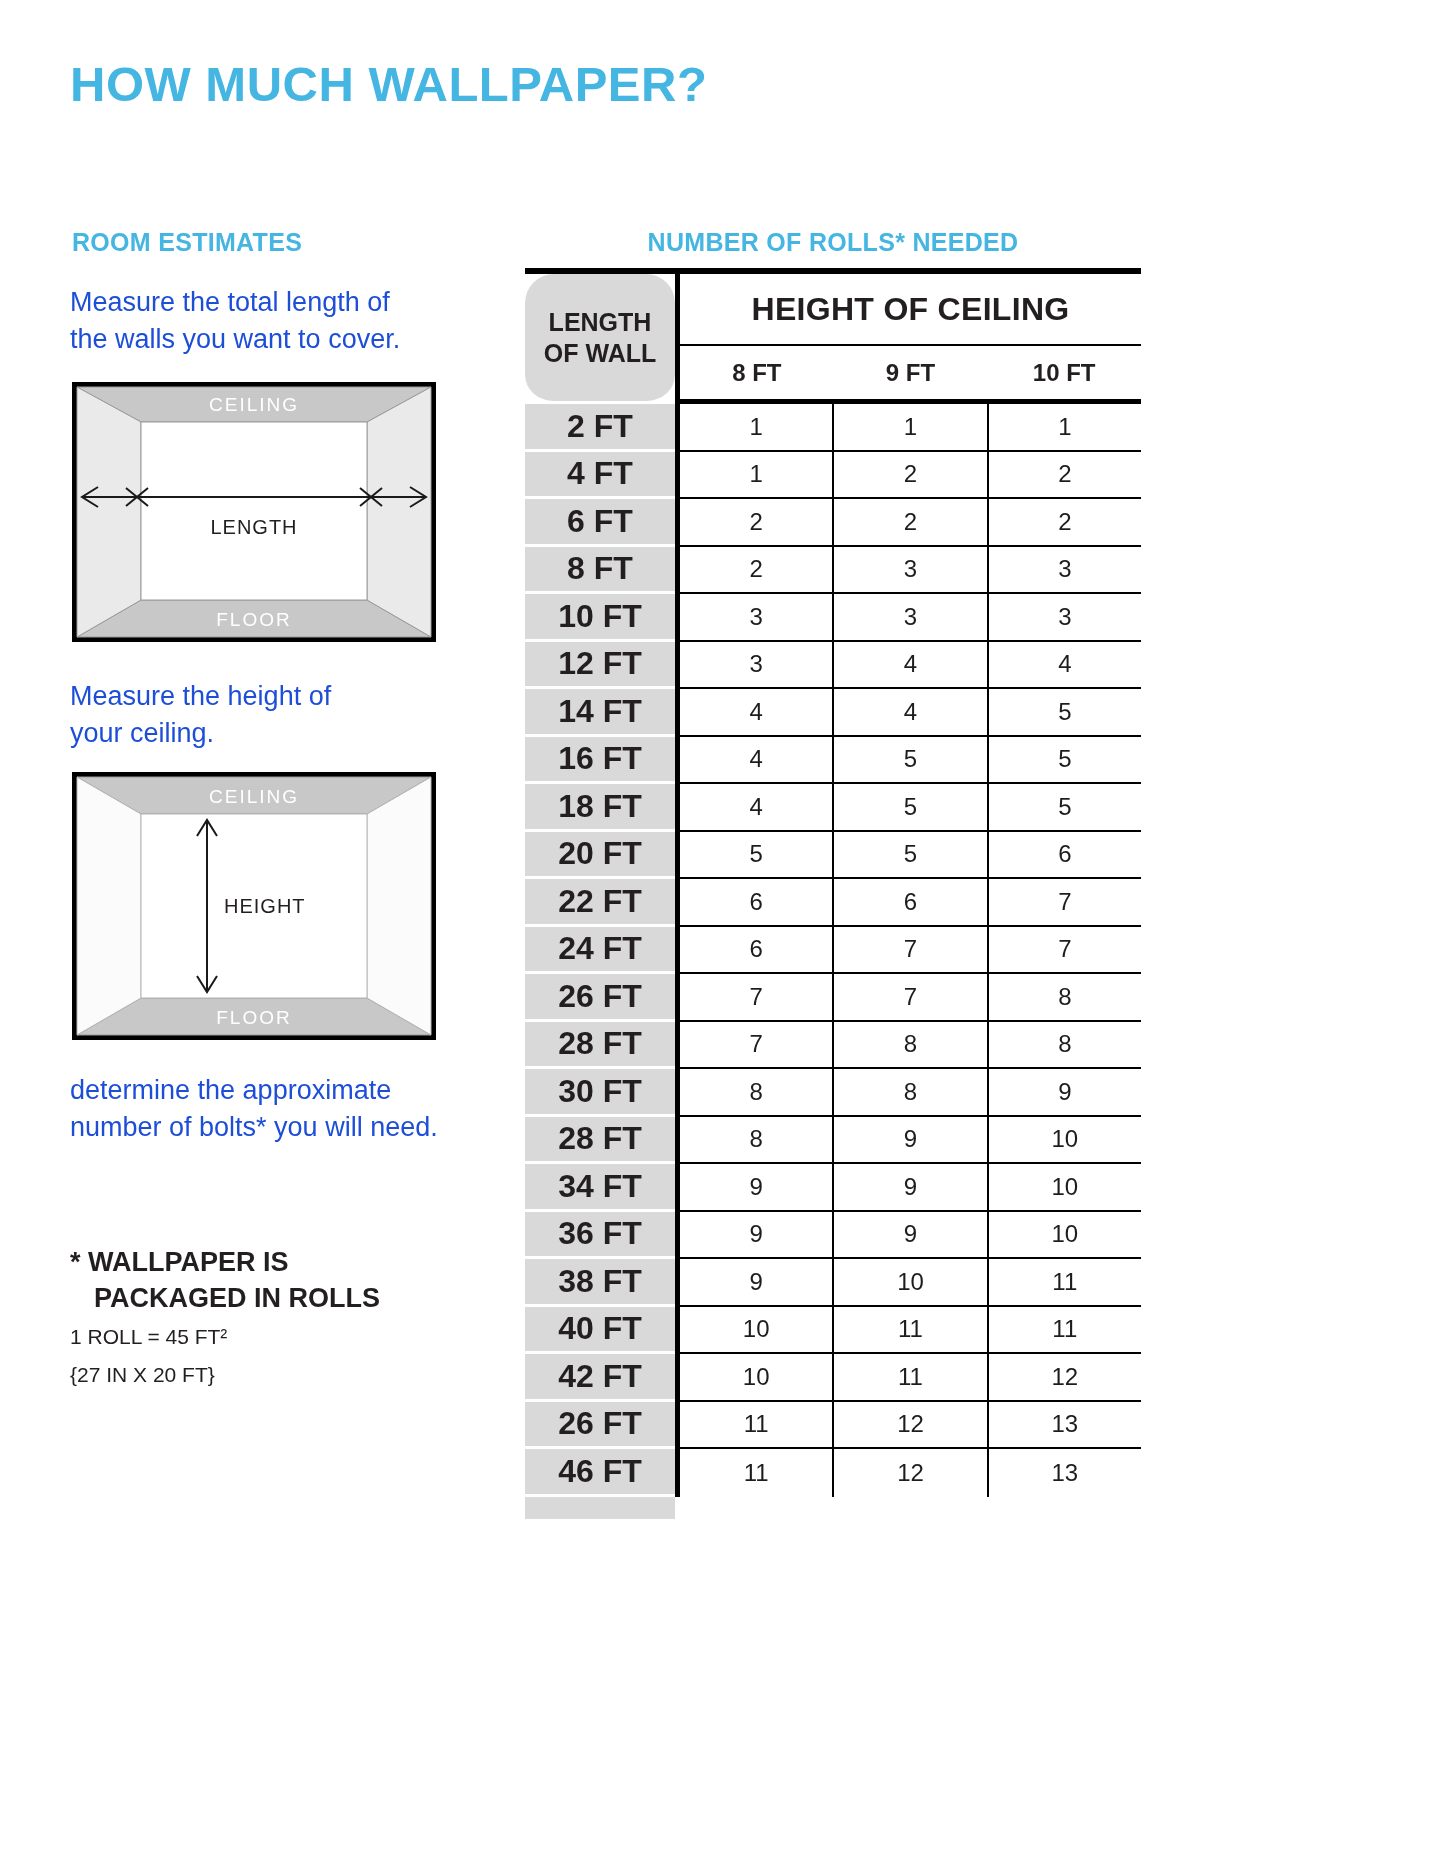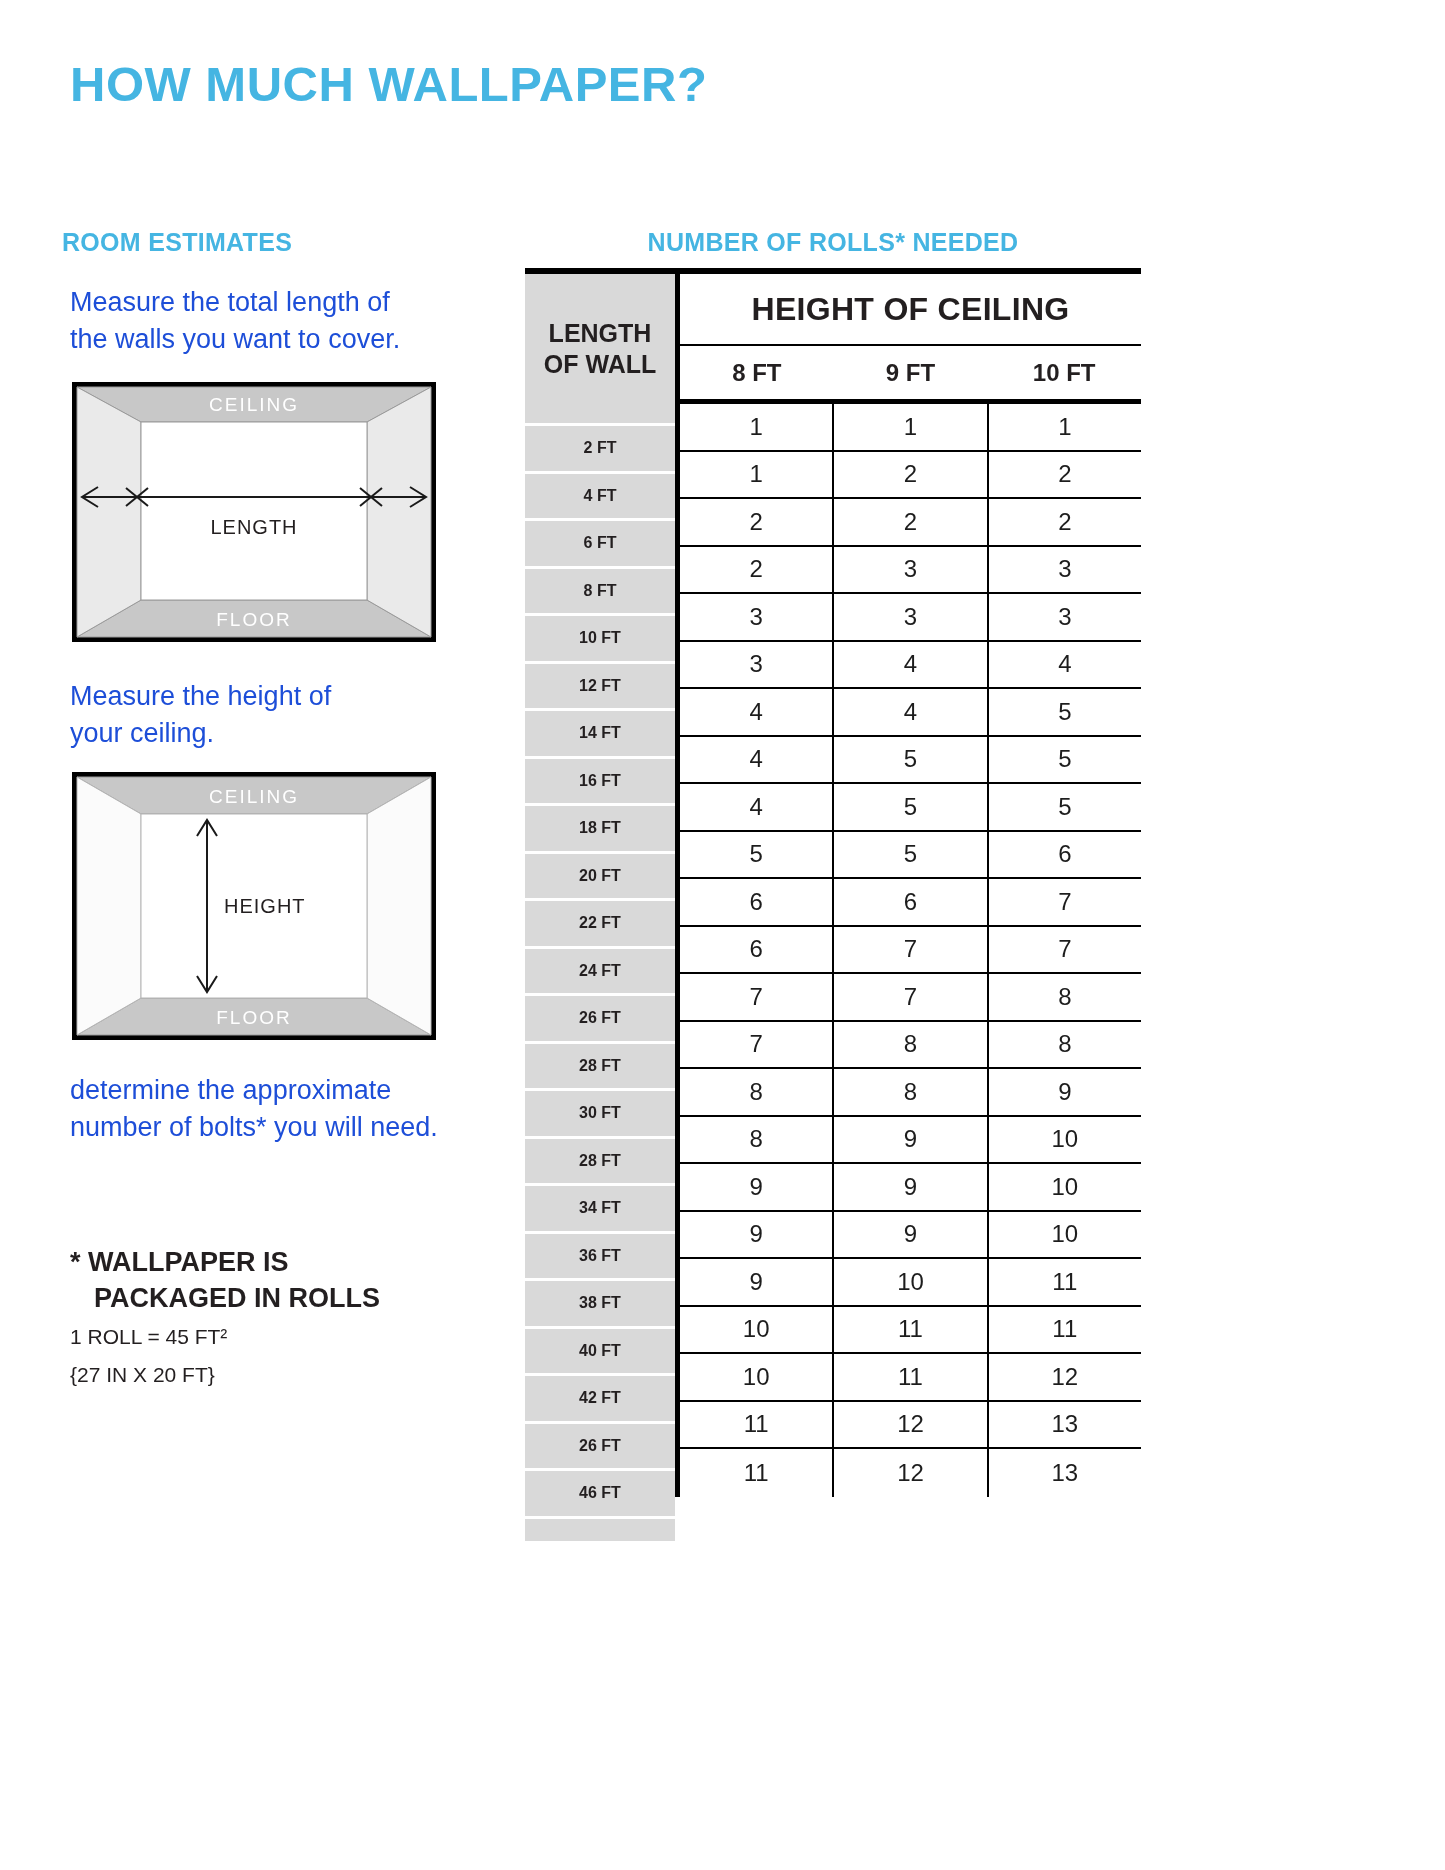--- a/index.html
+++ b/index.html
@@ -8,21 +8,21 @@
     position:relative; width:1445px; height:1870px; overflow:hidden;
     background:#ffffff; color:#231f20;
     font-family:"Liberation Sans", sans-serif;
   }
   .title {
     position:absolute; left:70px; top:56px;
     font-size:49px; font-weight:bold; color:var(--accent,#45b5e2);
     letter-spacing:0.5px;
   }
   .section-heading { font-size:25px; font-weight:bold; color:var(--accent,#45b5e2); letter-spacing:0.3px; }
-  .room-heading  { position:absolute; left:62px; top:228px; }
+  .room-heading  { position:absolute; left:72px; top:228px; }
   .rolls-heading { position:absolute; left:525px; top:228px; width:616px; text-align:center; }
 
   .para { position:absolute; font-size:27px; line-height:37px; color:#1d4ed8; }
   #para-length { left:70px; top:284px; }
   #para-height { left:70px; top:678px; }
   #para-chart  { left:70px; top:1072px; }
 
   .diagram { position:absolute; left:72px; }
   #diagram-length { top:382px; }
   #diagram-height { top:772px; }
@@ -31,30 +31,30 @@
   .footnote .line2 { padding-left:24px; }
   .roll-info { position:absolute; left:70px; top:1318px; font-size:21px; font-weight:normal; line-height:38px; }
 
   
   .rolls-table { position:absolute; left:525px; top:268px; width:616px; }
   .tt-border { height:6px; background:#000; }
   .t-flex { display:flex; align-items:flex-start; }
 
   .left-col { width:150px; }
   .left-header {
-    height:152px; background:var(--table-gray,#d9d9d9);
+    height:130px; background:var(--table-gray,#d9d9d9);
     border-bottom:3px solid #fff;
     display:flex; align-items:center; justify-content:center; text-align:center;
-    font-weight:bold; font-size:25px; line-height:31px; padding:0 16px;
+    font-weight:bold; font-size:25px; line-height:31px; padding:0 16px;border-radius:29px;
   }
   .left-cell {
     height:47.5px; background:var(--table-gray,#d9d9d9);
     border-bottom:3px solid #fff;
     display:flex; align-items:center; justify-content:center;
-    font-weight:bold; font-size:16px;
+    font-weight:bold; font-size:32px;
   }
   .left-footer { height:22px; background:var(--table-gray,#d9d9d9); }
 
   .v-divider { width:5px; height:1223px; background:#000; }
 
   .data-col { width:461px; }
   .group-header {
     height:72px; border-bottom:2px solid #000;
     display:flex; align-items:center; justify-content:center;
     font-weight:bold; font-size:32px; letter-spacing:0.3px;

